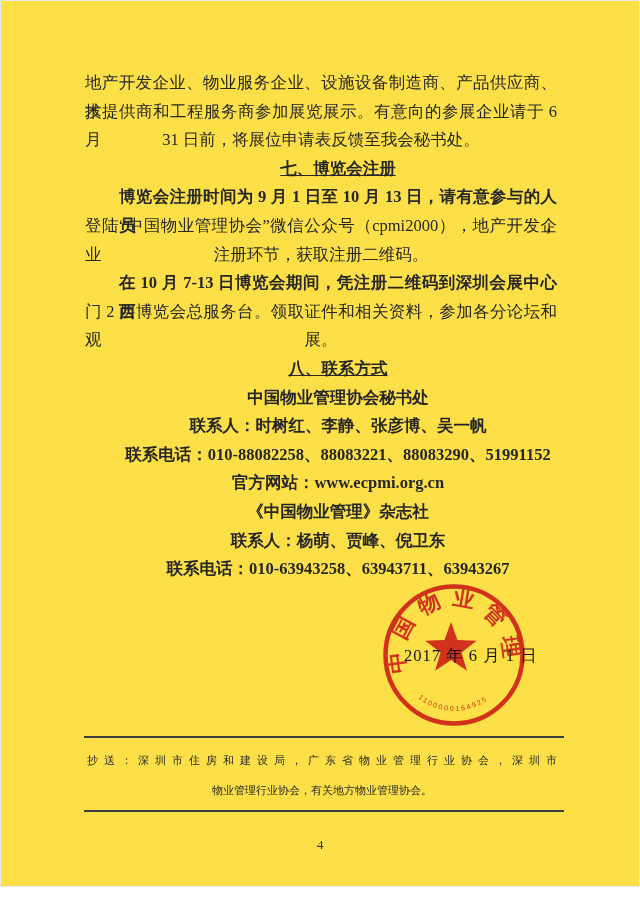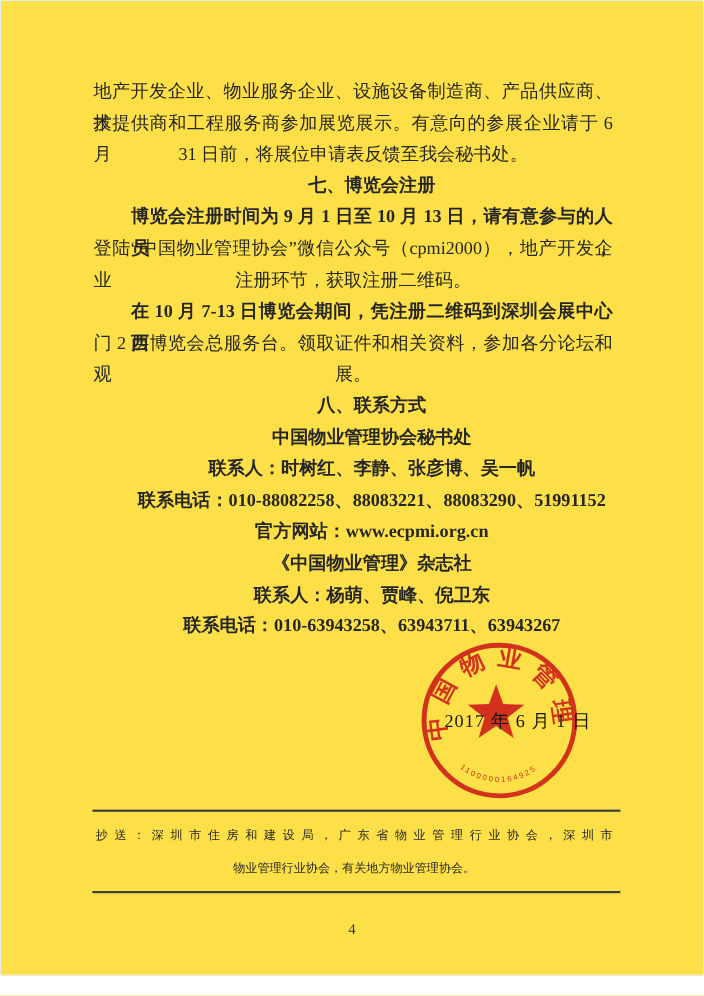--- a/index.html
+++ b/index.html
@@ -28,21 +28,21 @@
   .line.fill {
     text-align: justify;
     text-align-last: justify;
     text-justify: inter-character;
   }
   .line.short {
     text-align: center;
     white-space: nowrap;
   }
   .line.indent { padding-left: 34px; font-weight: bold; }
-  .line.bold { font-weight: bold; }
+  .line.bold { font-weight: bold; text-decoration: underline; }
   .seal {
     position: absolute;
     left: 381px;
     top: 582px;
     width: 146px;
     height: 146px;
     z-index: 1;
     opacity: 0.93;
   }
   .seal-ring-text { font-family: "Liberation Serif", serif; font-weight: bold; }

